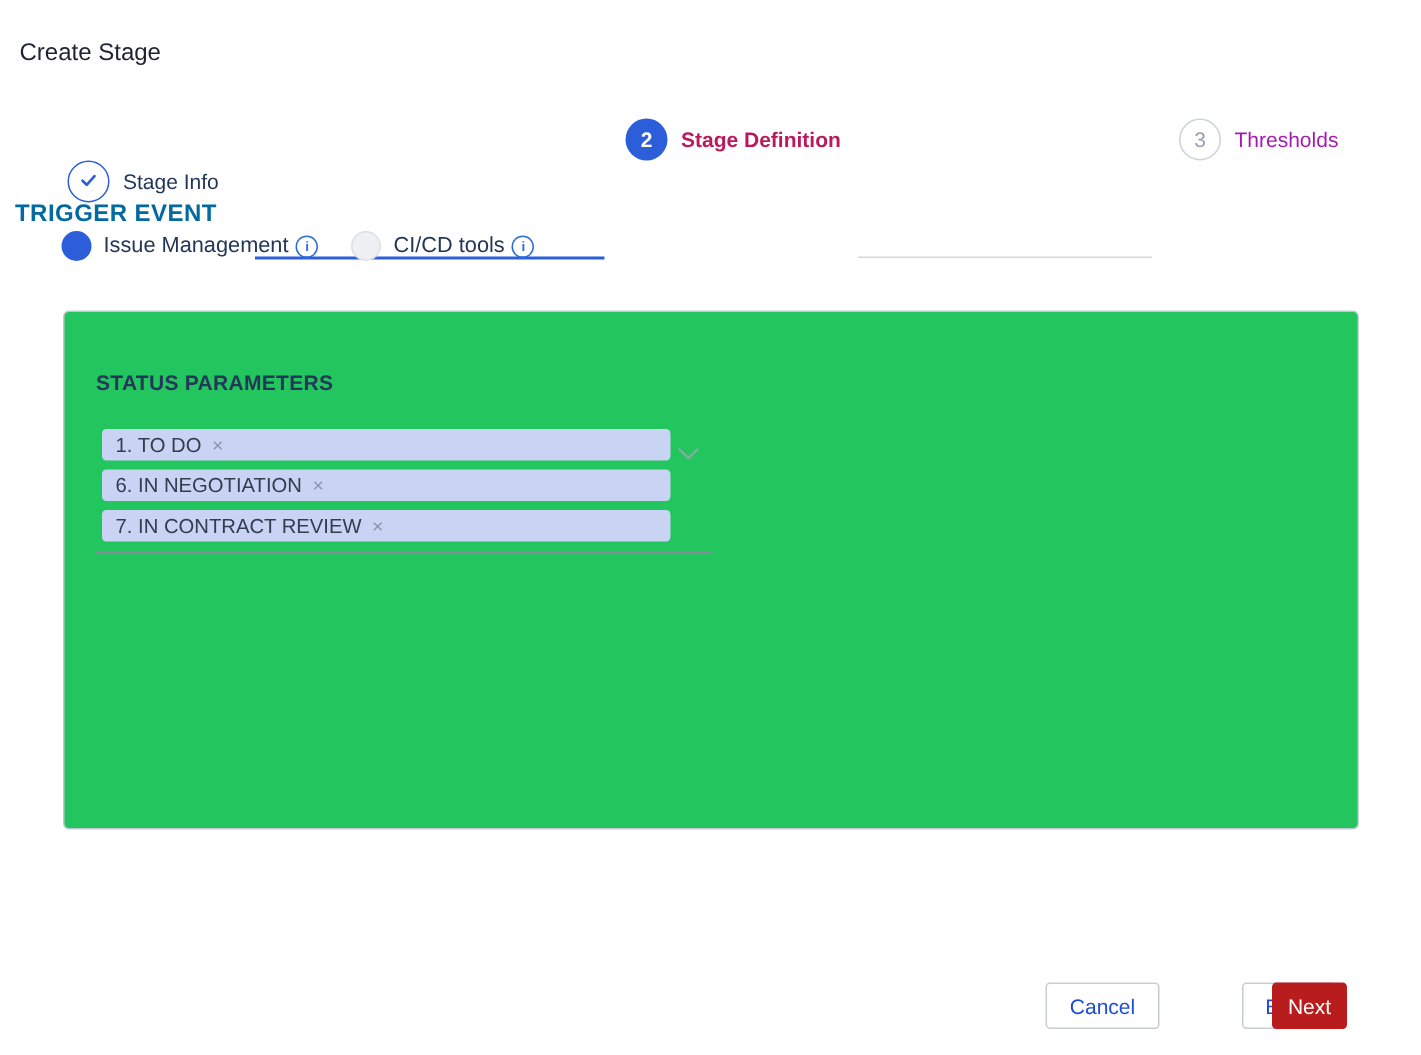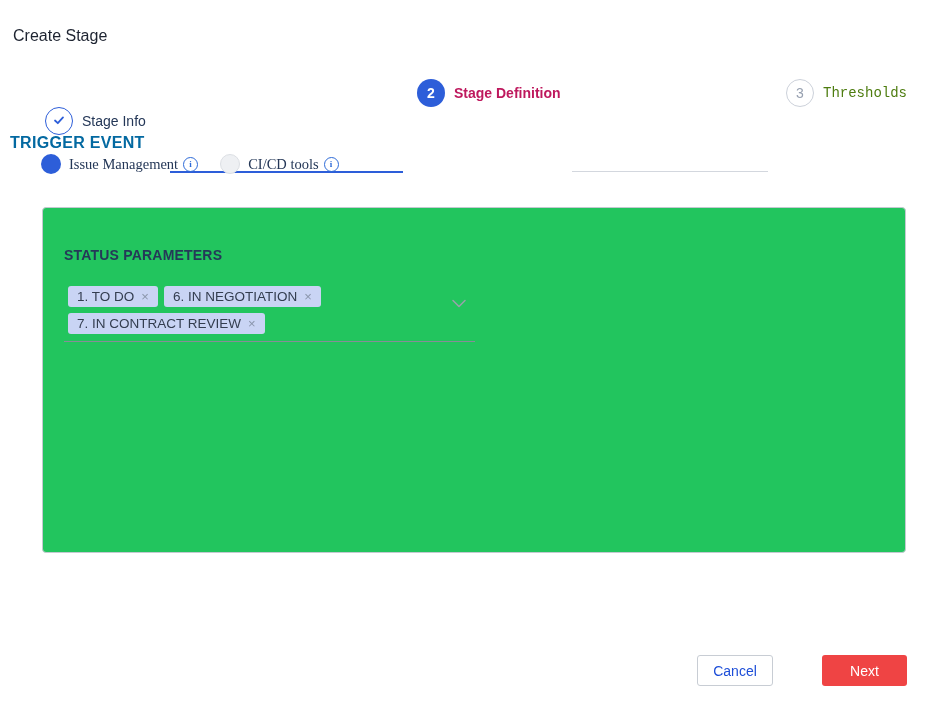--- a/index.html
+++ b/index.html
@@ -49,40 +49,39 @@
     font-weight: 700;
   }
   .step-circle.upcoming {
     background: #ffffff;
     border: 1.5px solid #ccd1da;
     color: #97a0b0;
     font-weight: 400;
   }
   .step-label { font-size: 14px; color: #243757; white-space: nowrap; }
   .step-2 .step-label { font-weight: 700; color: #be185d; }
-  .step-3 .step-label { color: #4d7c0f; font-family: Liberation Mono, monospace; }
+  .step-3 .step-label { color: #a21caf; }
   .step-line { position: absolute; top: 92px; height: 1.5px; }
   .step-line.blue { left: 170px; width: 233px; background: #2d5ed9; }
   .step-line.gray { left: 572px; width: 196px; background: #d3d7de; height: 1px; }
 
   
   .trigger-label {
     position: absolute;
     left: 10px; top: 134px;
     font-size: 16px;
     font-weight: 700;
     letter-spacing: 0.3px;
     color: #0369a1;
   }
   .radio-row {
     position: absolute;
     left: 41px; top: 153px;
     display: flex; align-items: center;
     height: 22px;
-    font-family: Liberation Serif, serif;
   }
   .radio-option { display: flex; align-items: center; cursor: pointer; }
   .radio-circle {
     width: 20px; height: 20px;
     border-radius: 50%;
     flex: 0 0 20px;
   }
   .radio-circle.selected { background: #2d5ed9; }
   .radio-circle.unselected { background: #eef0f3; border: 1px solid #dcdfe4; }
   .radio-text { font-size: 14.5px; color: #243757; margin-left: 8px; }
@@ -117,21 +116,21 @@
     color: #253858;
   }
   .multiselect {
     position: absolute;
     left: 21px; top: 76px;
     width: 411px;
     min-height: 56px;
     border-bottom: 1px solid #878d97;
     padding: 2px 28px 7px 4px;
   }
-  .chips { display: flex; flex-wrap: wrap; gap: 6px; }
+  .chips { display: flex; flex-wrap: wrap; gap: 6px; flex-direction: column; }
   .chip {
     display: inline-flex; align-items: center;
     background: #c9d4f4;
     border-radius: 3px;
     padding: 3px 9px;
     font-size: 13.5px;
     color: #333d4f;
     white-space: nowrap;
     cursor: default;
   }
@@ -159,22 +158,22 @@
     display: flex; align-items: center; justify-content: center;
   }
   .btn.ghost {
     background: #ffffff;
     border: 1px solid #c8cdd4;
     color: #1d4ed8;
   }
   .btn-cancel { left: 697px; width: 76px; }
   .btn-back   { left: 828px; width: 62px; }
   .btn-next   {
-    left: 822px; width: 85px;
-    background: #ef4444;
+    left: 848px; width: 50px;
+    background: #b91c1c;
     border: none;
     color: #ffffff;
   }
 </style>
 </head>
 <body>
 
 <div class="screen">
 
   <div class="page-title">Create Stage</div>

